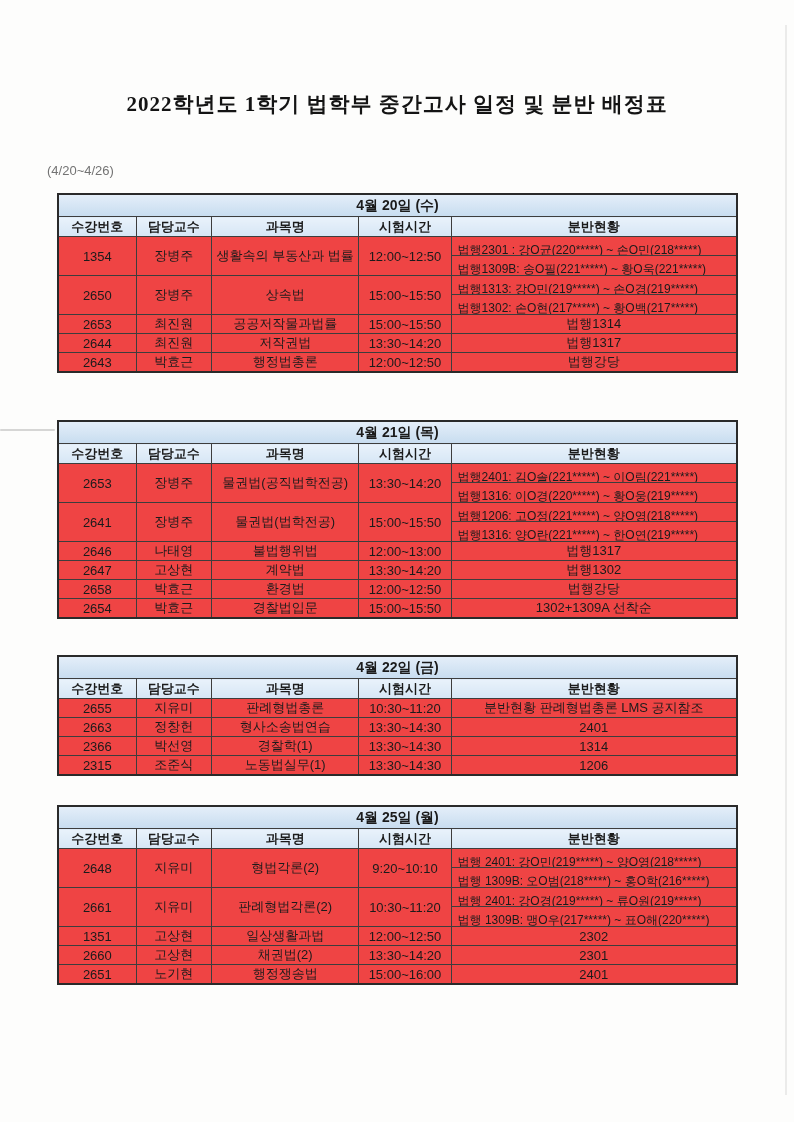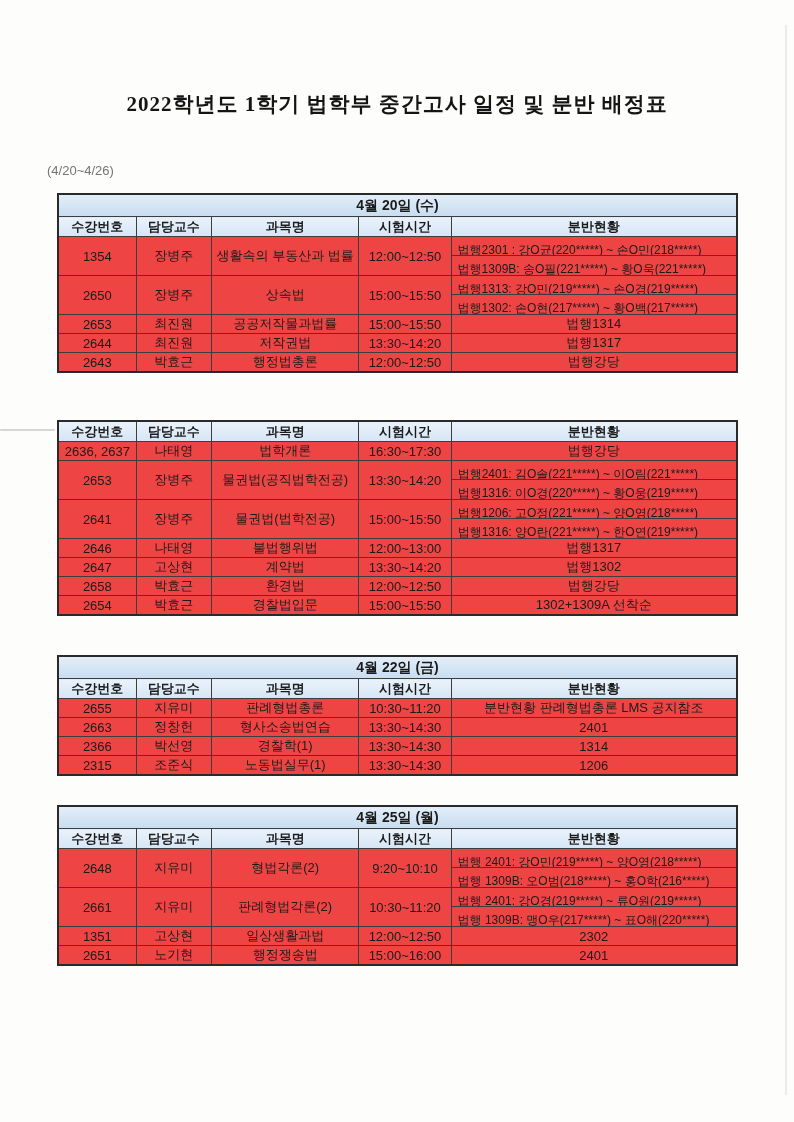--- a/index.html
+++ b/index.html
@@ -127,36 +127,32 @@
 
   <table class="sched t1">
     <colgroup>
       <col class="c-code">
         <col class="c-prof">
         <col class="c-course">
         <col class="c-time">
         <col class="c-assign">
     </colgroup>
     <thead>
+      <tr>
+        <th class="date-cell" colspan="5">4월 21일 (목)</th>
+      </tr>
       <tr class="head-row">
           <th>수강번호</th>
           <th>담당교수</th>
           <th>과목명</th>
           <th>시험시간</th>
           <th>분반현황</th>
         </tr>
     </thead>
     <tbody>
-        <tr>
-          <td class="code">2636, 2637</td>
-          <td class="prof">나태영</td>
-          <td class="course">법학개론</td>
-          <td class="time">16:30~17:30</td>
-          <td class="assign">법행강당</td>
-        </tr>
         <tr class="tall">
           <td class="code">2653</td>
           <td class="prof">장병주</td>
           <td class="course">물권법(공직법학전공)</td>
           <td class="time">13:30~14:20</td>
           <td class="assign split">
             <div class="sub">법행2401: 김O솔(221*****) ~ 이O림(221*****)</div>
             <div class="sub">법행1316: 이O경(220*****) ~ 황O웅(219*****)</div>
           </td>
         </tr>
@@ -295,20 +291,27 @@
           </td>
         </tr>
         <tr>
           <td class="code">1351</td>
           <td class="prof">고상현</td>
           <td class="course">일상생활과법</td>
           <td class="time">12:00~12:50</td>
           <td class="assign">2302</td>
         </tr>
         <tr>
+          <td class="code">2660</td>
+          <td class="prof">고상현</td>
+          <td class="course">채권법(2)</td>
+          <td class="time">13:30~14:20</td>
+          <td class="assign">2301</td>
+        </tr>
+        <tr>
           <td class="code">2651</td>
           <td class="prof">노기현</td>
           <td class="course">행정쟁송법</td>
           <td class="time">15:00~16:00</td>
           <td class="assign">2401</td>
         </tr>
       </tbody>
   </table>
 </div>
 <div class="artifact-h"></div>

